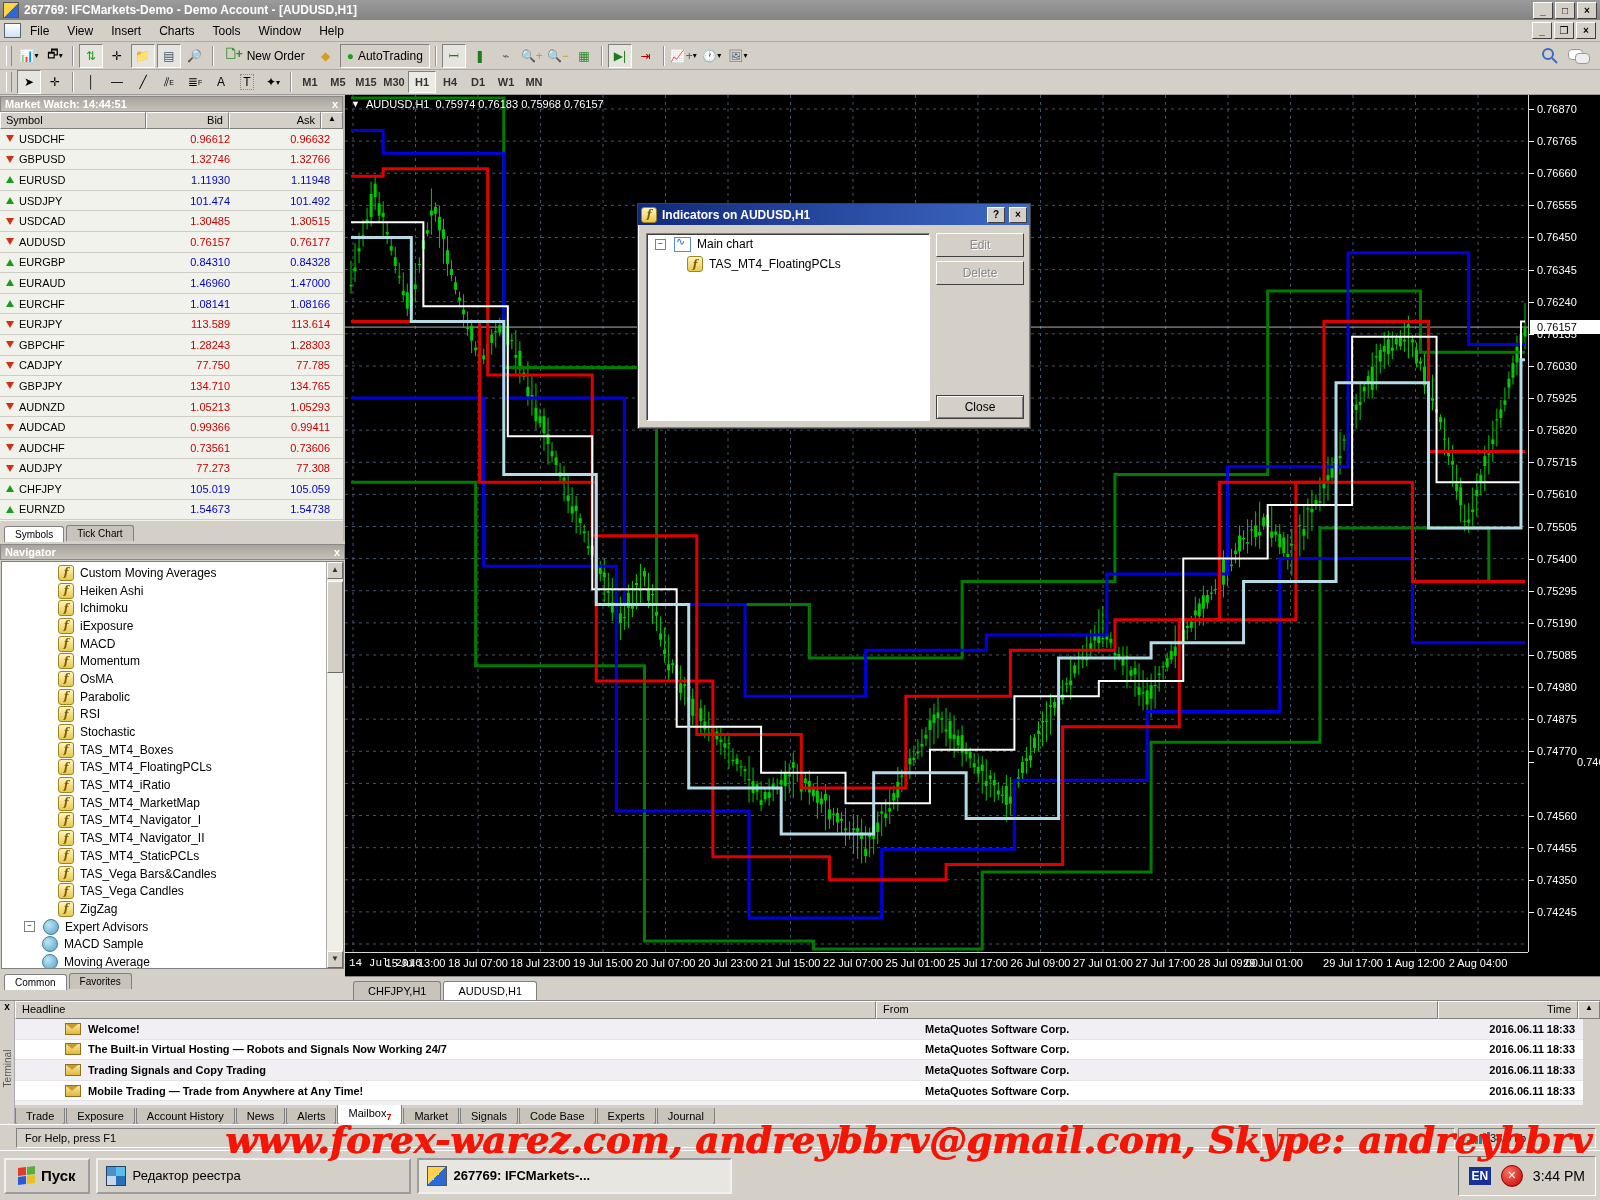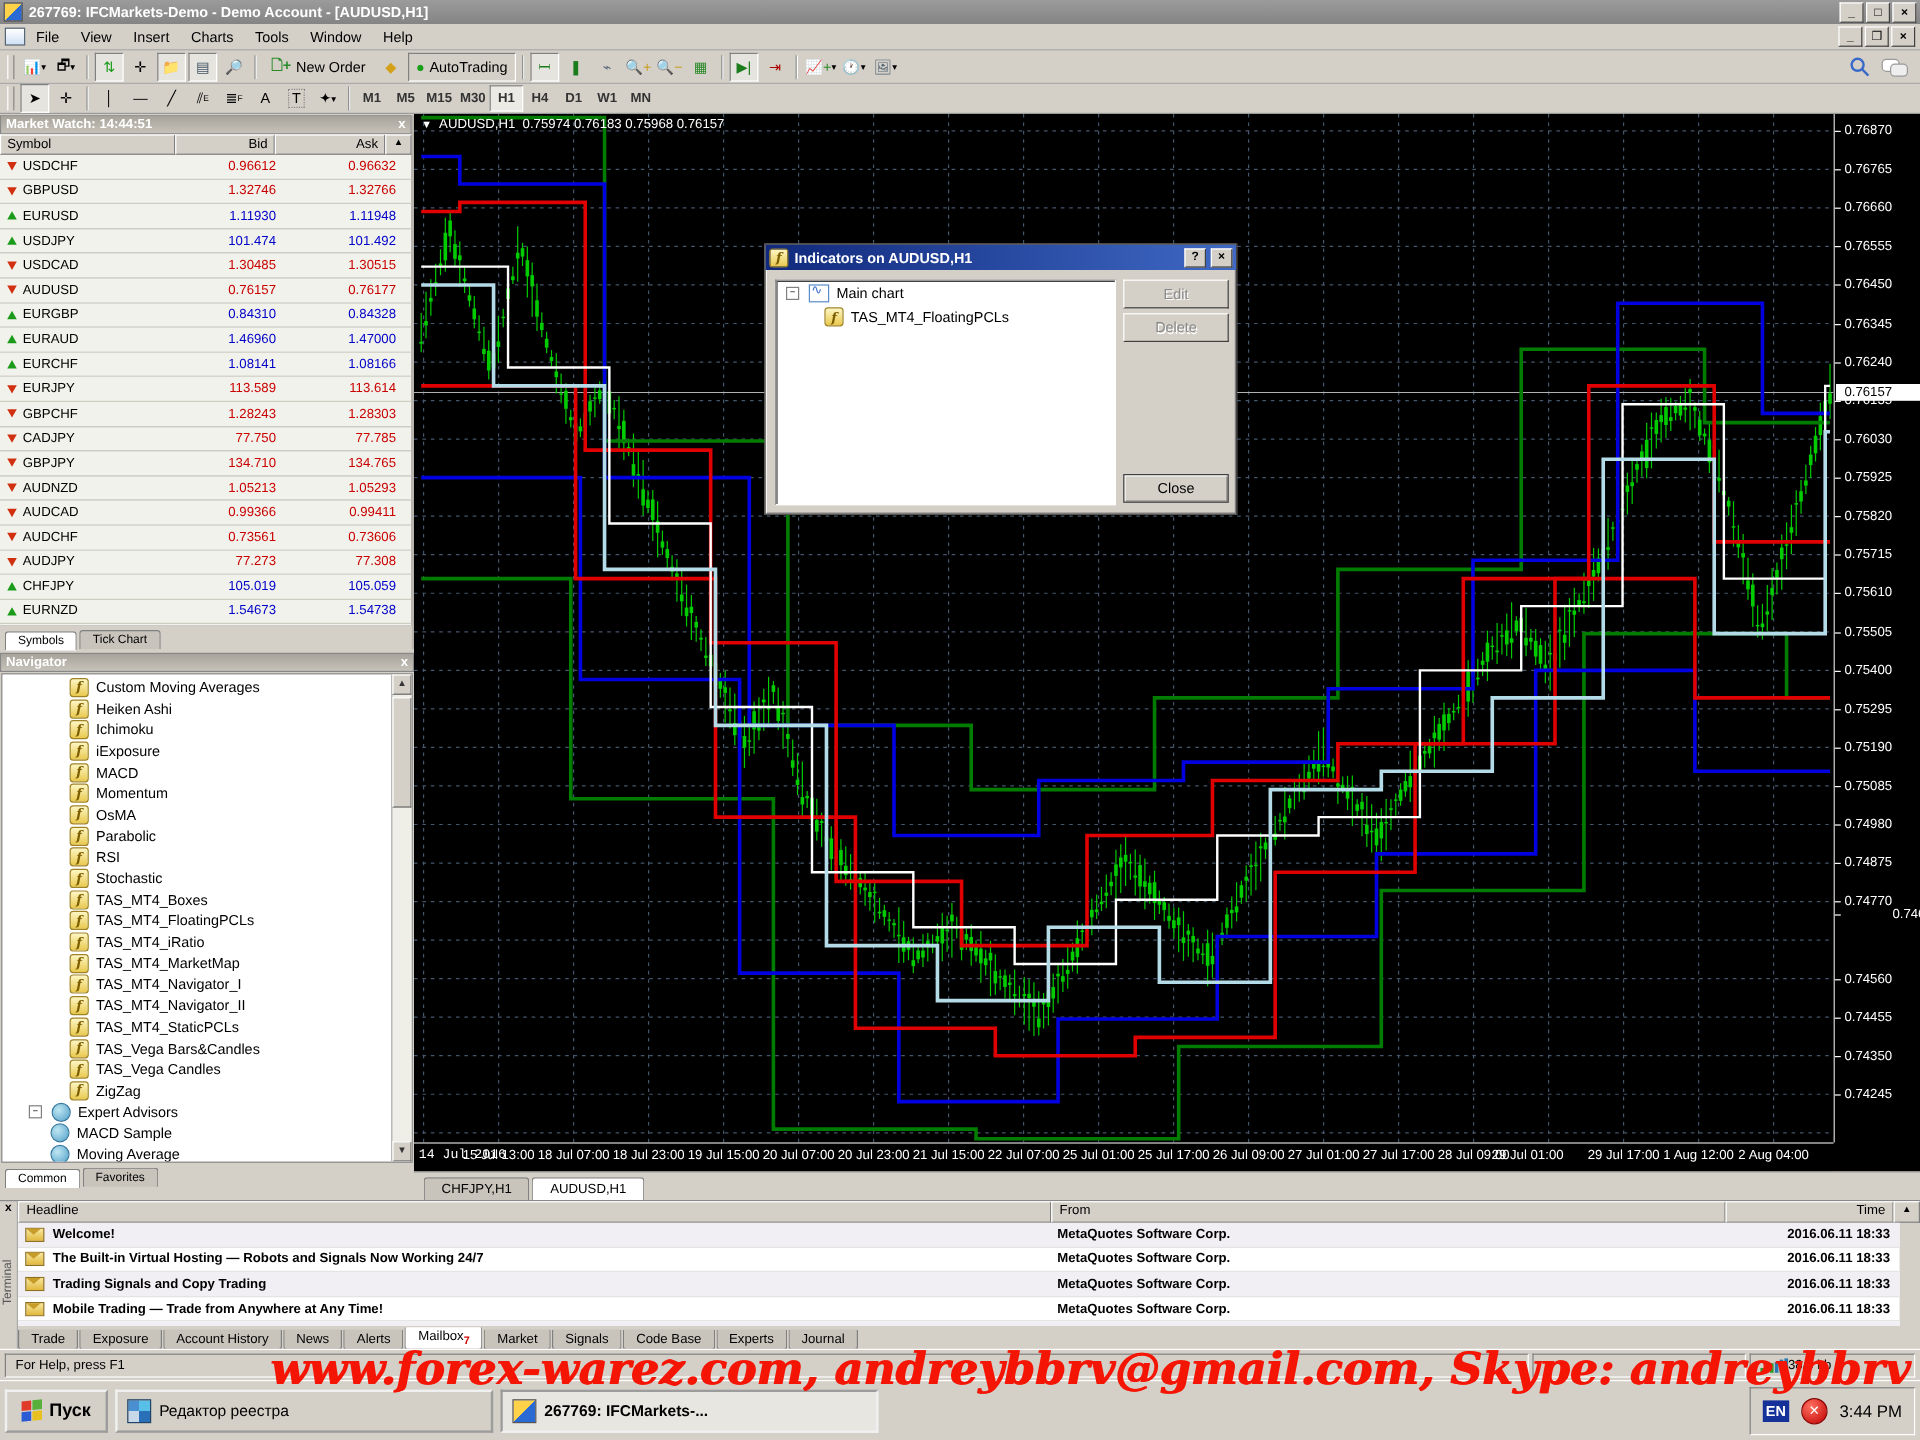--- a/index.html
+++ b/index.html
@@ -98,34 +98,34 @@
   .ctab{padding:3px 14px;border:1px solid #808080;border-bottom:none;background:#c8c4bc;border-radius:3px 3px 0 0;}
   .ctab.on{background:#fff;}
   
   #terminal{position:absolute;left:0;top:1000px;width:1600px;height:124px;background:#d4d0c8;border-top:1px solid #888;}
   #term-side{position:absolute;left:0;top:0;width:14px;height:124px;border-right:1px solid #aaa;}
   #term-side .x{display:block;text-align:center;font-weight:bold;font-size:10px;}
   #term-side .vl{position:absolute;left:-28px;top:62px;transform:rotate(-90deg);width:70px;text-align:center;color:#555;font-size:10px;}
   #term-head{position:absolute;left:15px;top:0;right:0;height:18px;display:flex;}
   #term-head div{border:1px solid;border-color:#fff #808080 #808080 #fff;box-sizing:border-box;padding:1px 6px;background:#d4d0c8;}
   #term-rows{position:absolute;left:15px;top:18px;right:17px;bottom:20px;background:#fff;overflow:hidden;}
-  .trow{display:flex;height:19.6px;align-items:center;border-bottom:1px solid #e4e4e4;}
+  .trow{display:flex;height:19.6px;align-items:center;border-bottom:1px solid #e4e4e4;padding-left:44px;}
   .trow:nth-child(odd){background:#f1eff3;}
   .trow .h{flex:0 0 860px;font-weight:bold;display:flex;gap:7px;padding-left:6px;align-items:center;white-space:nowrap;overflow:hidden;}
   .trow .f{flex:0 0 560px;font-weight:bold;}
   .trow .t{flex:1;text-align:right;font-weight:bold;padding-right:8px;}
   .env{width:14px;height:10px;background:linear-gradient(#f8e8a0,#e0b83c);border:1px solid #907020;position:relative;flex:0 0 14px;}
   .env::after{content:"";position:absolute;left:0;top:0;border-left:6px solid transparent;border-right:6px solid transparent;border-top:5px solid #c89c28;}
   #term-tabs{position:absolute;left:15px;bottom:0;height:20px;display:flex;align-items:flex-end;gap:1px;}
   .ttab{padding:2px 10px;border:1px solid #808080;border-top:none;background:#c8c4bc;border-radius:0 0 3px 3px;font-size:11px;}
   .ttab.on{background:#fff;font-weight:normal;}
   .badge7{color:#d00000;font-size:9px;vertical-align:sub;font-weight:bold;}
   
   #statusbar{position:absolute;left:0;top:1124px;width:1600px;height:26px;background:#d4d0c8;display:flex;align-items:center;gap:3px;padding:2px 4px;box-sizing:border-box;border-top:1px solid #fff;}
-  .scell{border:1px solid;border-color:#808080 #fff #fff #808080;height:18px;display:flex;align-items:center;padding:0 8px;}
+  .scell{border:1px solid;border-color:#808080 #fff #fff #808080;height:18px;display:flex;align-items:center;padding:0 8px;margin-left:12px;}
   #sc-help{flex:1;}
   #sc-net{width:120px;margin-left:auto;gap:0;justify-content:flex-start;}
   .bars{display:inline-flex;align-items:flex-end;gap:1px;height:12px;}
   .bars i{width:3px;background:#2aa02a;display:inline-block;}
   #watermark{position:absolute;left:225px;top:1118px;width:1330px;color:#f51505;z-index:40;
              font:italic bold 37px "DejaVu Serif",serif;white-space:nowrap;letter-spacing:0px;
              text-shadow:1px 0 0 #f51505;pointer-events:none;}
   #taskbar{position:absolute;left:0;top:1150px;width:1600px;height:50px;background:#d4d0c8;border-top:1px solid #fff;display:flex;align-items:center;padding:0 4px;gap:6px;box-sizing:border-box;}
   #start{display:flex;align-items:center;gap:6px;font:bold 15px "Liberation Sans",sans-serif;
          padding:4px 12px;background:#d4d0c8;border:2px outset #f0f0f0;height:36px;box-sizing:border-box;}

